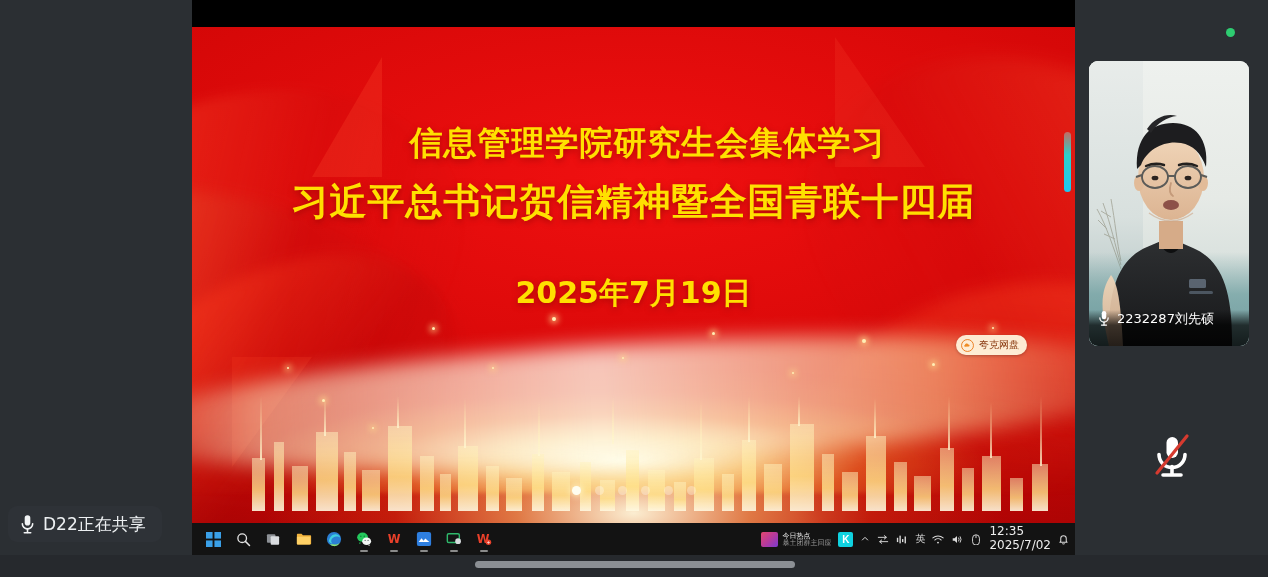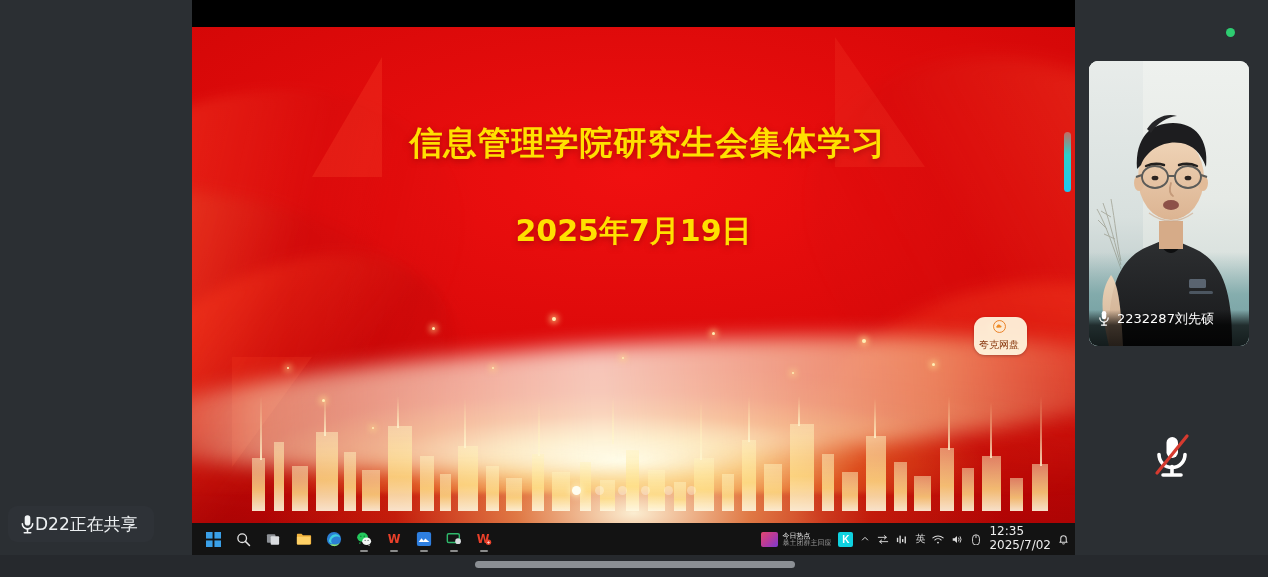--- a/index.html
+++ b/index.html
@@ -193,21 +193,20 @@
     right: 48px;
     bottom: 168px;
     display: flex;
     align-items: center;
     gap: 5px;
     padding: 3px 8px 3px 5px;
     border-radius: 11px;
     background: rgba(255,248,225,0.92);
     box-shadow: 0 1px 3px rgba(0,0,0,0.25);
     z-index: 8;
-    flex-direction: column;
   }
   .watermark .wm-label {
     font-size: 10px;
     color: #8a3a10;
     font-family: "DejaVu Sans", sans-serif;
     white-space: nowrap;
   }
   .wm-icon { width: 13px; height: 13px; flex: none; }
 
   
@@ -326,20 +325,21 @@
     font-family: "DejaVu Sans", sans-serif;
   }
 
   
   .share-pill {
     position: absolute;
     left: 8px;
     bottom: 35px;
     display: flex;
     align-items: center;
+    gap: 8px;
     height: 36px;
     padding: 0 16px 0 12px;
     border-radius: 9px;
     background: #2e3237;
     z-index: 20;
   }
   .share-pill .pill-label {
     color: #eceff1;
     font-size: 17px;
     font-family: "DejaVu Sans", "Liberation Sans", sans-serif;
@@ -548,20 +548,21 @@
         <div class="sp" style="left:670px;top:312px;width:4px;height:4px;"></div>
         <div class="sp" style="left:740px;top:336px;width:3px;height:3px;"></div>
         <div class="sp" style="left:800px;top:300px;width:2px;height:2px;"></div>
         <div class="sp" style="left:130px;top:372px;width:3px;height:3px;"></div>
         <div class="sp" style="left:180px;top:400px;width:2px;height:2px;"></div>
         <div class="sp" style="left:95px;top:340px;width:2px;height:2px;"></div>
       </div>
 
       <div class="slide-text">
         <div class="slide-line line-1">信息管理学院研究生会集体学习</div>
+        <div class="slide-line line-2">习近平总书记贺信精神暨全国青联十四届</div>
         <div class="slide-date">2025年7月19日</div>
       </div>
 
       <div class="watermark">
         <svg class="wm-icon" viewBox="0 0 24 24">
           <circle cx="12" cy="12" r="11" fill="none" stroke="#e8730f" stroke-width="1.6"></circle>
           <path d="M7.5 14.2c-.9 0-1.6-.75-1.6-1.65 0-.85.63-1.55 1.45-1.64.2-1.5 1.48-2.66 3.04-2.66 1.3 0 2.42.8 2.86 1.94.2-.08.42-.12.65-.12 1.05 0 1.9.86 1.9 1.92 0 1.05-.85 1.9-1.9 1.9z" fill="#ef8c23"></path>
         </svg>
         <span class="wm-label">夸克网盘</span>
       </div>

